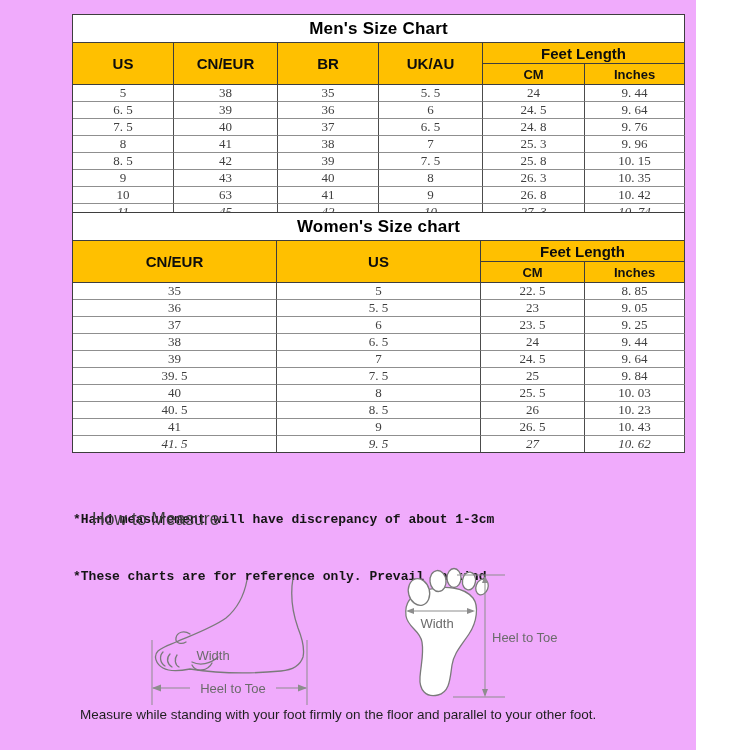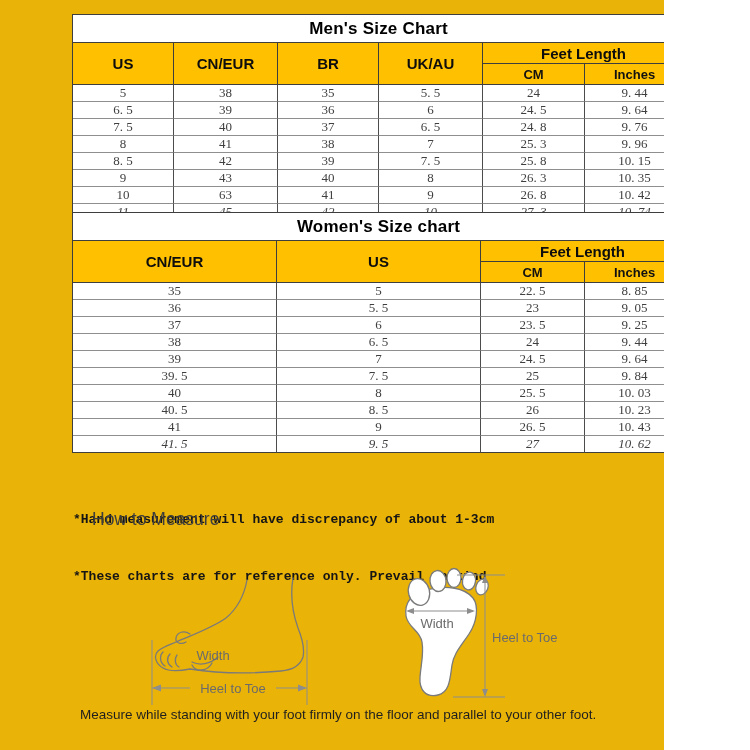--- a/index.html
+++ b/index.html
@@ -1,17 +1,17 @@
 <!DOCTYPE html>
 <html><head>
 <meta charset="utf-8">
 <style>
   html,body{margin:0;padding:0;}
   body{width:750px;height:750px;background:#ffffff;font-family:"Liberation Sans",sans-serif;}
-  .page{position:relative;width:664px;height:750px;background:#eab308;overflow:hidden;}
+  .page{position:relative;width:664px;height:750px;background:#f0abfc;overflow:hidden;padding-left:32px;}
 
   
   .size-table{position:absolute;left:72px;width:612px;border-spacing:0;table-layout:fixed;
               border-top:1px solid #3e3e3e;border-left:1px solid #3e3e3e;background:#fff;}
   .size-table th,.size-table td{padding:0;text-align:center;vertical-align:middle;overflow:hidden;}
   .size-table th{border-right:1px solid #3e3e3e;border-bottom:1px solid #3e3e3e;}
   .tbl-title{height:27px;font-size:17px;font-weight:bold;color:#000;background:#fff;letter-spacing:0.2px;}
   .head-th{background:#FFC000;font-size:15px;font-weight:bold;color:#0d0d0d;}
   .feet-th{height:20px;}
   .sub-th{background:#FFC000;font-size:13px;font-weight:bold;color:#111;height:20px;}

